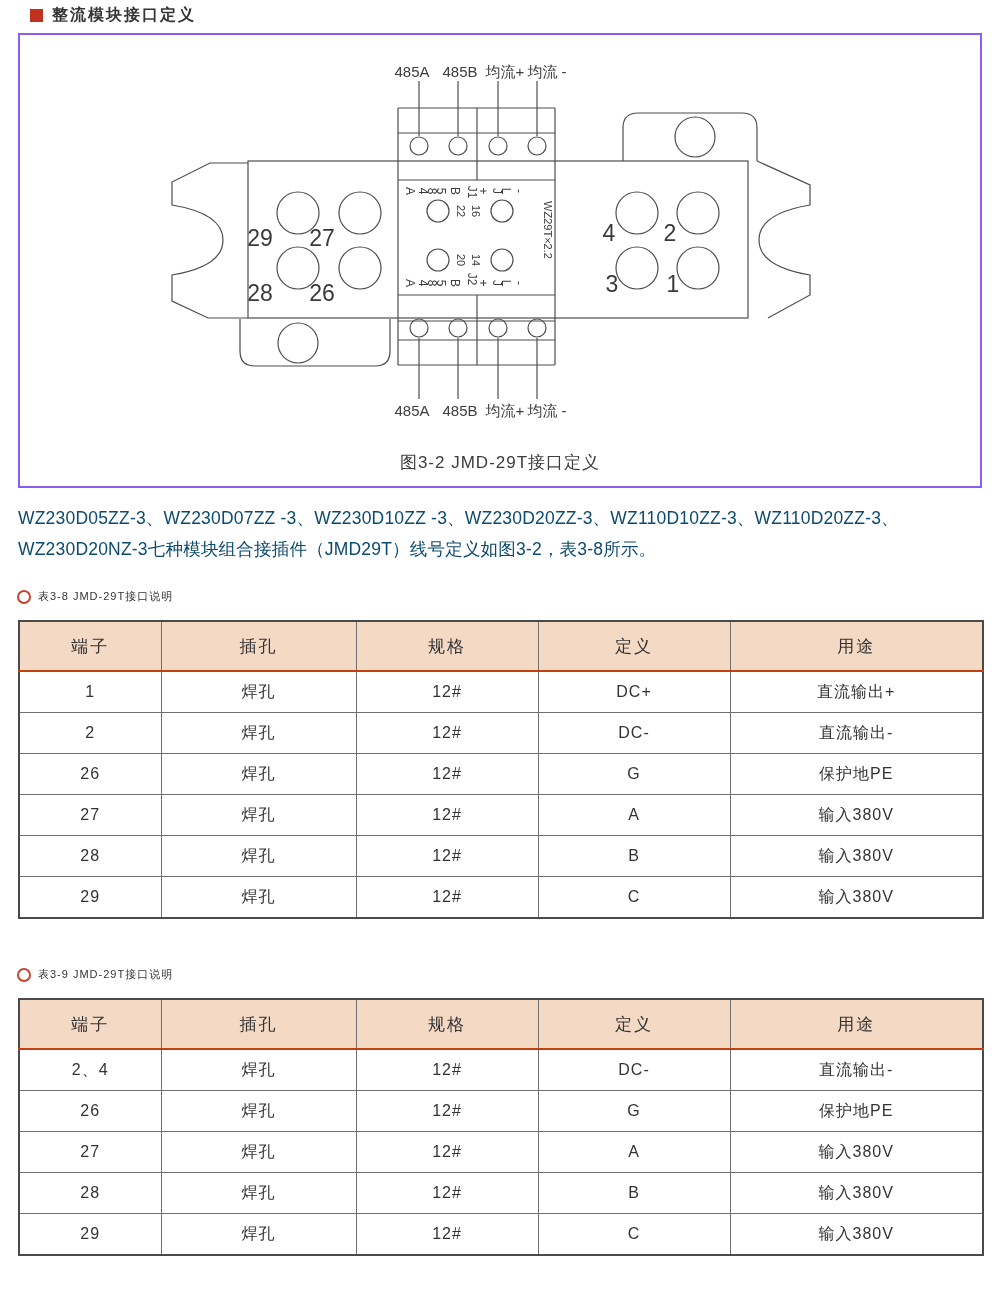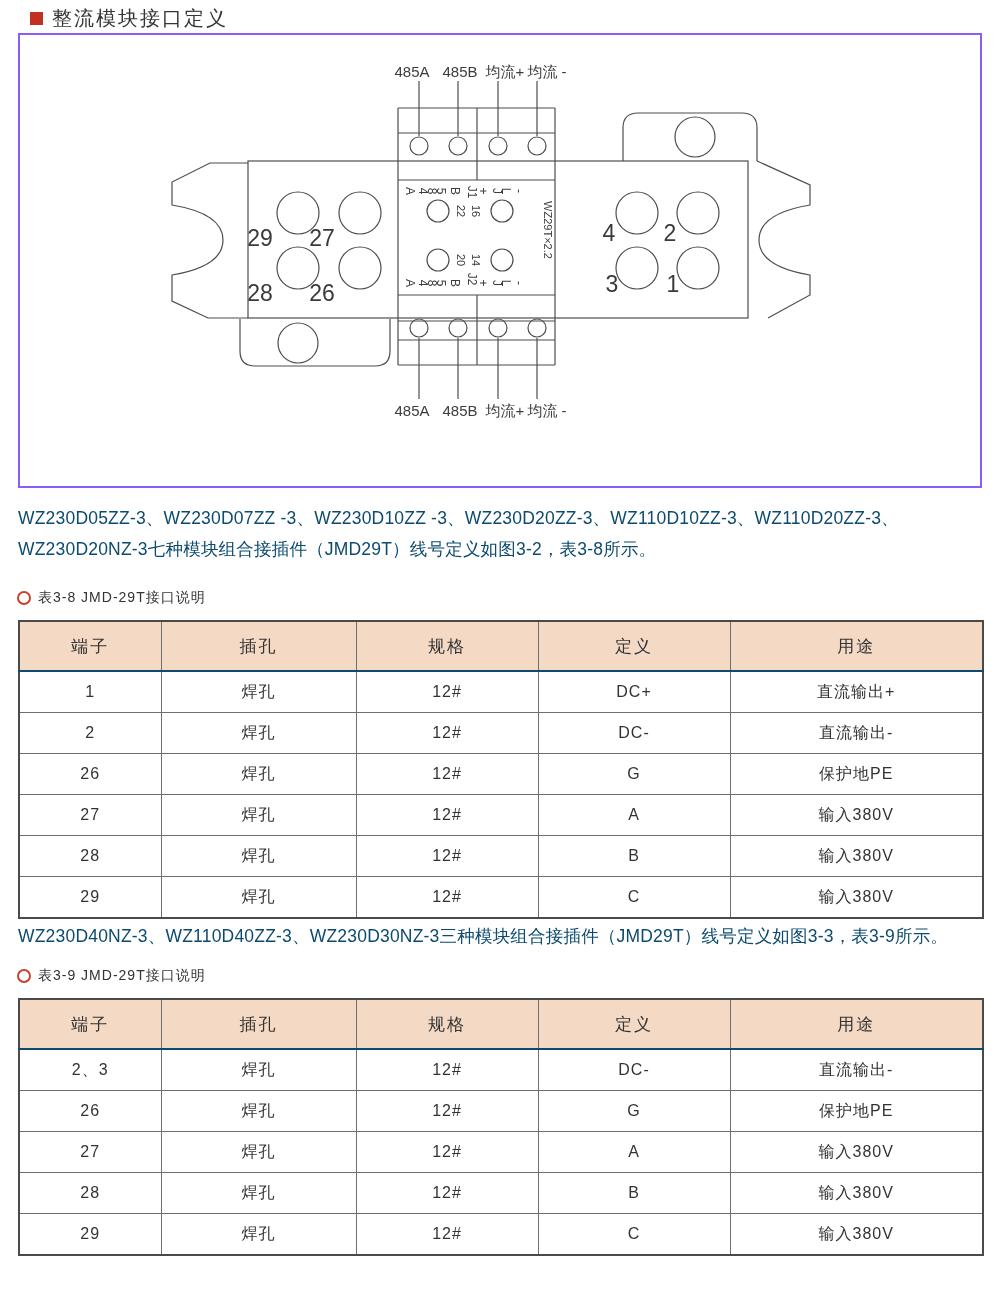--- a/index.html
+++ b/index.html
@@ -3,56 +3,56 @@
 <meta charset="utf-8">
 <style>
   html,body { margin:0; padding:0; background:#ffffff; }
   .page {
     position:relative; width:1000px; height:1291px; overflow:hidden;
     background:#ffffff; font-family:"Liberation Sans","DejaVu Sans",sans-serif; color:#2e2e2e;
   }
   
   .doc-title { position:absolute; top:5px; left:30px; display:flex; align-items:center; gap:9px; }
   .red-square { width:13px; height:13px; background:#c2301f; }
-  .doc-title .t { font-size:20px; letter-spacing:2px; color:#353535; }
+  .doc-title .t { font-size:16px; letter-spacing:2px; color:#353535;font-weight:bold; }
   
   .figure-box {
     position:absolute; top:33px; left:18px; width:960px; height:451px;
     border:2px solid #8b5cf6; background:#ffffff; box-sizing:content-box;
   }
   .figure-box svg { position:absolute; top:0; left:0; }
   .fig-caption {
     position:absolute; bottom:12px; left:0; width:100%; text-align:center;
     font-size:17px; letter-spacing:1px; color:#3c3c3c;
   }
   
   .para { position:absolute; left:18px; width:968px; font-size:17.5px; line-height:31px;
           color:#0c4a6e; letter-spacing:0.2px; }
   .para-1 { top:503px; }
   .para-2 { top:921px; }
   
   .tbl-label { position:absolute; left:17px; display:flex; align-items:center; gap:7px;
-               font-size:14px; letter-spacing:1px; color:#333; }
+               font-size:11px; letter-spacing:1px; color:#333; }
   .tbl-label-1 { top:589px; }
   .tbl-label-2 { top:967px;justify-content:space-between; }
   .red-circle { width:10px; height:10px; border:2px solid #c7432e; border-radius:50%; background:#fff; }
   
   table.spec { position:absolute; left:18px; width:964px; border-collapse:collapse;
                table-layout:fixed; background:#fff; border:2px solid #4a4a4a; }
   table.spec-1 { top:620px; }
   table.spec-2 { top:998px; }
   table.spec th {
     height:46px; background:#f4d9c5; font-weight:normal; font-size:17px; color:#333;
     border:1px solid #6f6f6f; letter-spacing:2px;
   }
   table.spec td {
     height:38px; font-size:16px; color:#333; text-align:center;
     border:1px solid #6f6f6f; letter-spacing:1px;
   }
-  table.spec thead th { border-bottom:2px solid #0c4a6e; }
+  table.spec thead th { border-bottom:2px solid #c2410c; }
 </style>
 </head>
 <body>
 
 <div class="page">
 
   <div class="doc-title">
     <span class="red-square"></span>
     <span class="t">整流模块接口定义</span>
   </div>
@@ -175,20 +175,21 @@
         <text transform="rotate(90 408 248)" x="408" y="248">8</text>
         <text transform="rotate(90 417 248)" x="417" y="248">5</text>
         <text transform="rotate(90 431 248)" x="431" y="248">B</text>
         <text transform="rotate(90 448 244)" x="448" y="244">J2</text>
         <text transform="rotate(90 459 248)" x="459" y="248">+</text>
         <text transform="rotate(90 473 248)" x="473" y="248">J</text>
         <text transform="rotate(90 482 248)" x="482" y="248">L</text>
         <text transform="rotate(90 495 248)" x="495" y="248">-</text>
       </g>
     </svg>
+    <div class="fig-caption">图3-2 JMD-29T接口定义</div>
   </div>
 
   <div class="para para-1">WZ230D05ZZ-3、WZ230D07ZZ -3、WZ230D10ZZ -3、WZ230D20ZZ-3、WZ110D10ZZ-3、WZ110D20ZZ-3、WZ230D20NZ-3七种模块组合接插件（JMD29T）线号定义如图3-2，表3-8所示。</div>
 
   <div class="tbl-label tbl-label-1">
     <span class="red-circle"></span>
     <span>表3-8 JMD-29T接口说明</span>
   </div>
 
   <table class="spec spec-1">
@@ -247,21 +248,20 @@
         <tr>
           <td>29</td>
           <td>焊孔</td>
           <td>12#</td>
           <td>C</td>
           <td>输入380V</td>
         </tr>
       </tbody>
   </table>
 
-  <div class="para para-2">WZ230D40NZ-3、WZ110D40ZZ-3、WZ230D30NZ-3三种模块组合接插件（JMD29T）线号定义如图3-3，表3-9所示。</div>
 
   <div class="tbl-label tbl-label-2">
     <span class="red-circle"></span>
     <span>表3-9 JMD-29T接口说明</span>
   </div>
 
   <table class="spec spec-2">
     <colgroup>
         <col style="width:142px">
         <col style="width:195px">
@@ -273,21 +273,21 @@
       <tr>
         <th>端子</th>
         <th>插孔</th>
         <th>规格</th>
         <th>定义</th>
         <th>用途</th>
       </tr>
     </thead>
     <tbody>
         <tr>
-          <td>2、3</td>
+          <td>2、4</td>
           <td>焊孔</td>
           <td>12#</td>
           <td>DC-</td>
           <td>直流输出-</td>
         </tr>
         <tr>
           <td>26</td>
           <td>焊孔</td>
           <td>12#</td>
           <td>G</td>

